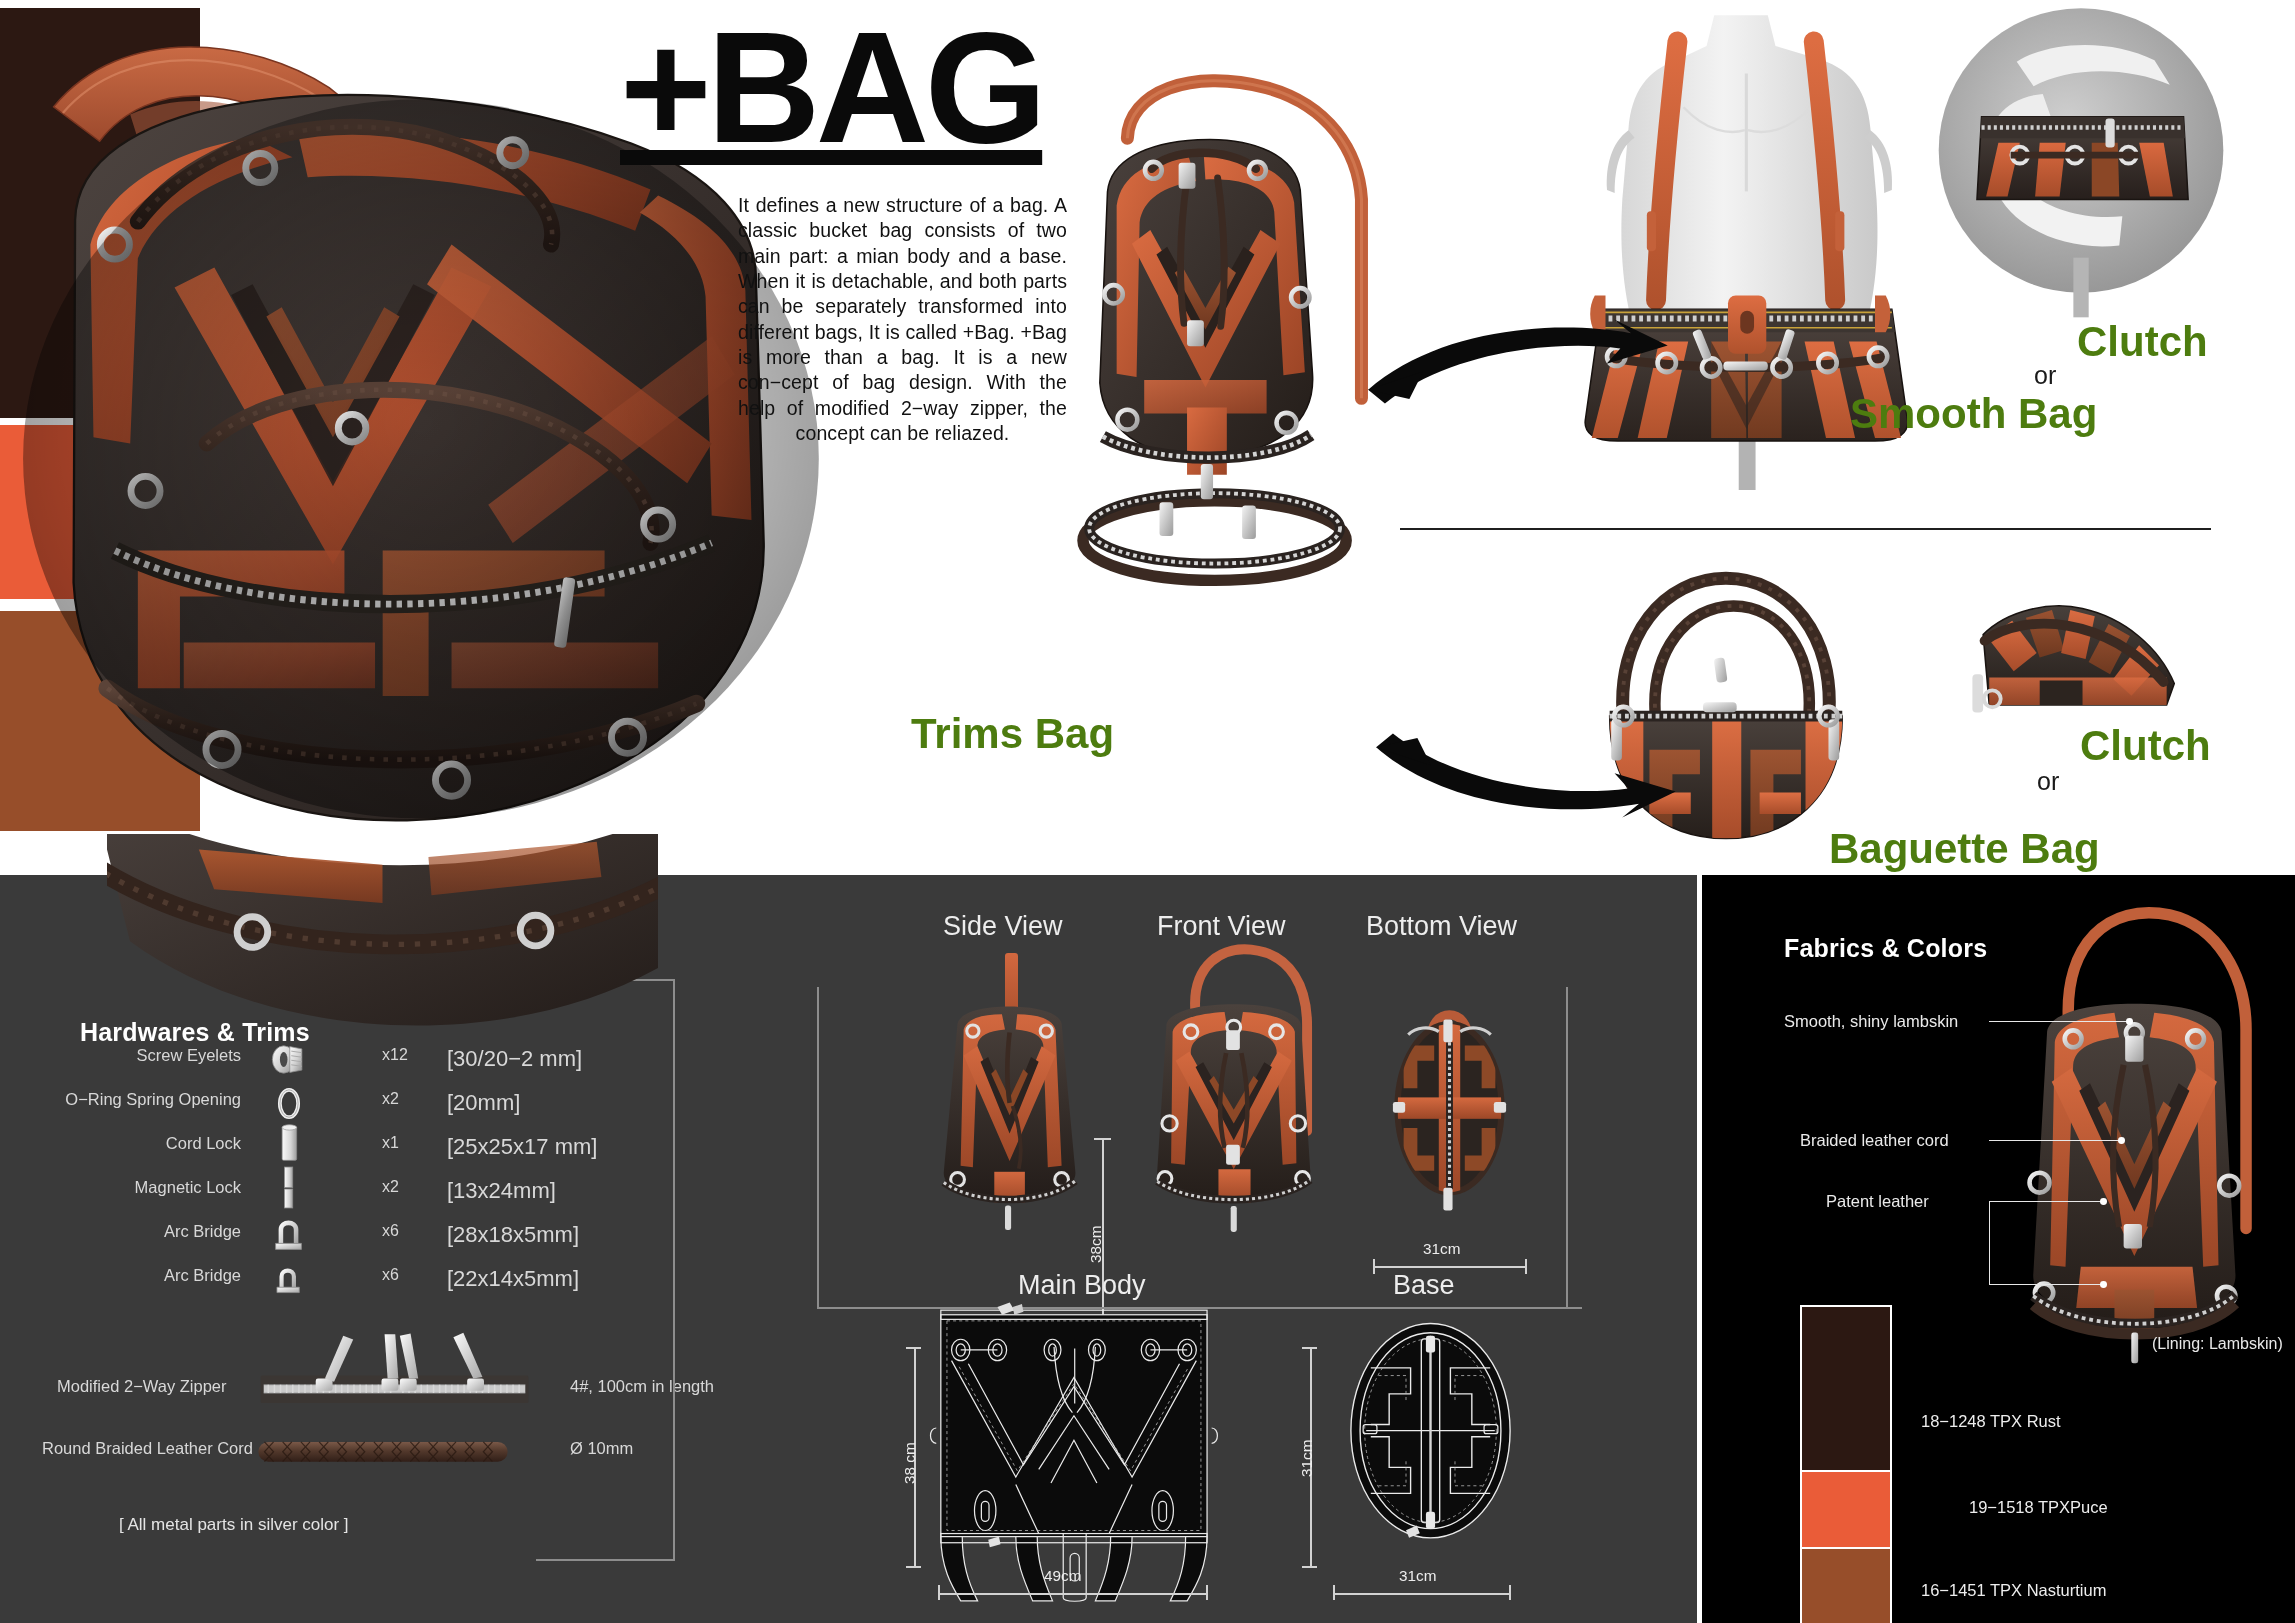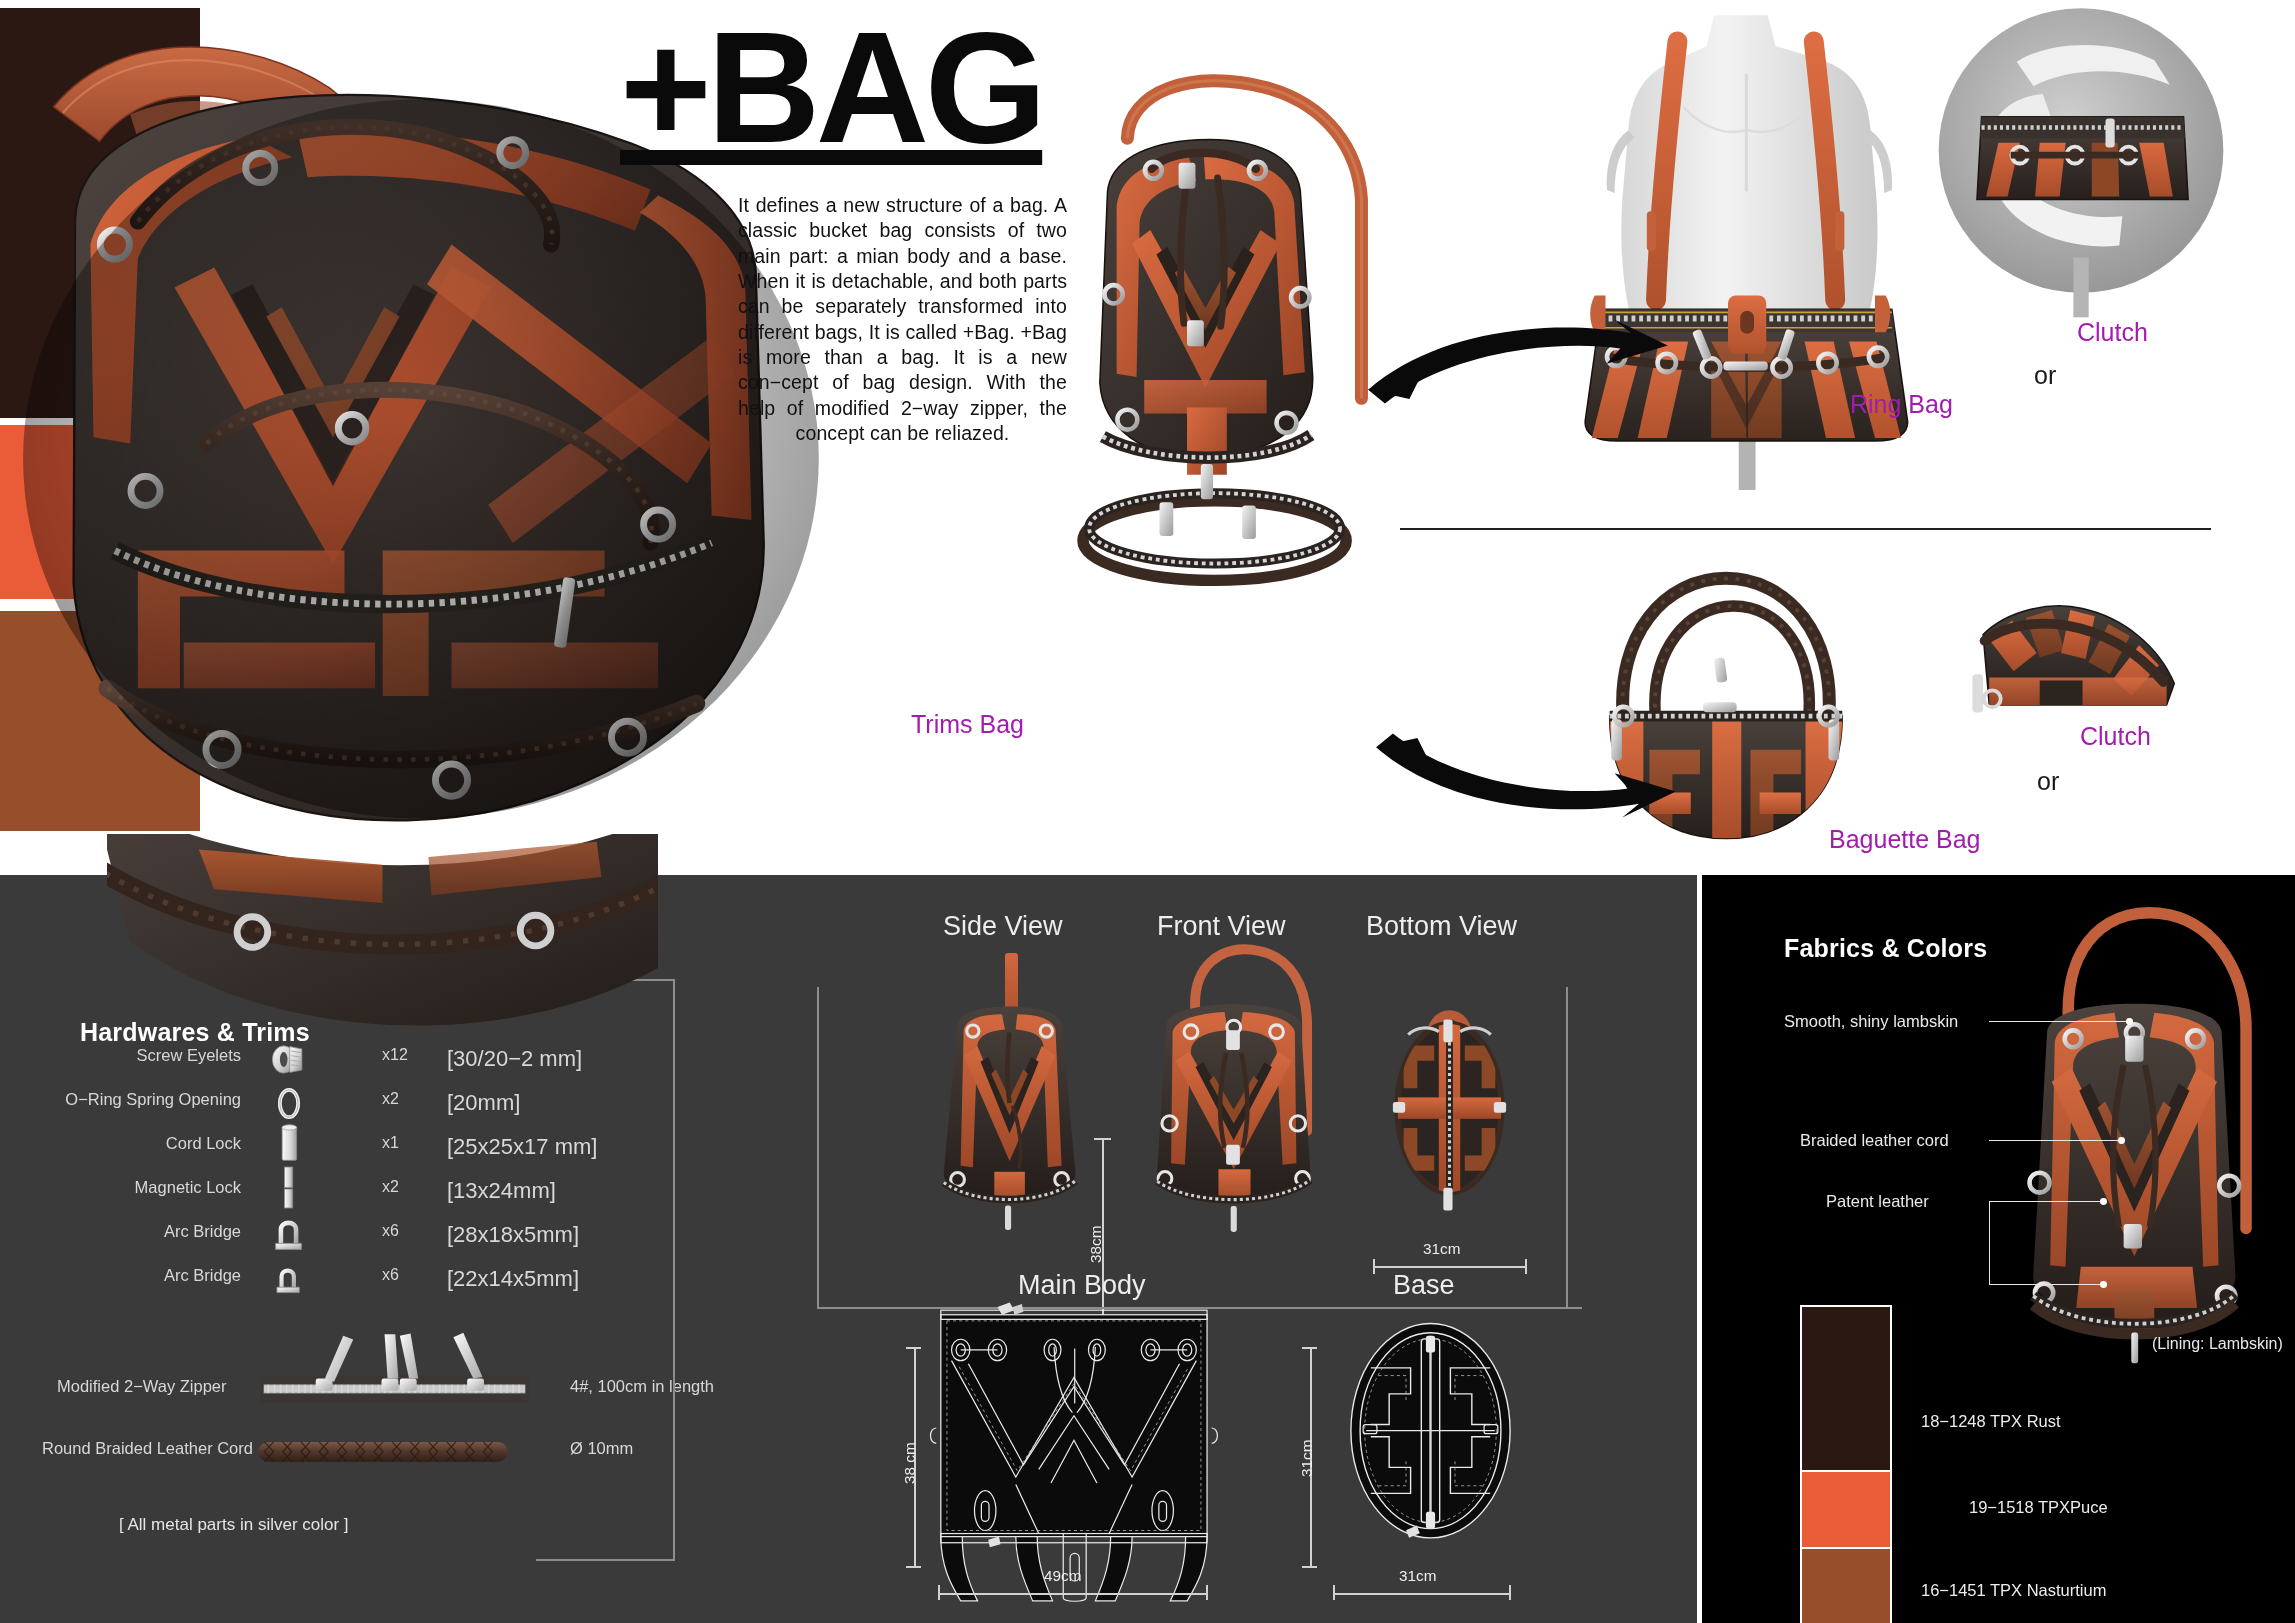--- a/index.html
+++ b/index.html
@@ -25,21 +25,21 @@
     color:#0a0a0a; line-height:1; z-index:40;text-decoration:underline;
   }
   .desc {
     position:absolute; left:738px; top:193px; width:329px;
     font-size:19.5px; line-height:1.30; color:#111;
     text-align:justify; text-align-last:center; z-index:40;
     letter-spacing:0.1px;
   }
 
   
-  .lbl-blk { position:absolute; font-size:25px; font-weight:400; color:#a21caf; z-index:45; white-space:nowrap; }
+  .lbl-blk { position:absolute; font-size:42px; font-weight:700; color:#4d7c0f; z-index:45; white-space:nowrap; }
   .lbl-or  { position:absolute; font-size:25px; font-weight:400; color:#1a1a1a; z-index:45; }
 
   
   .panel-dark {
     position:absolute; left:0; top:875px; width:1697px; height:749px;
     background:#3a3a3a;
   }
   .panel-black {
     position:absolute; left:1702px; top:875px; width:594px; height:749px;
     background:#000000;
@@ -331,21 +331,21 @@
       <circle cx="414" cy="466" r="12" fill="none" stroke="url(#wMtl)" stroke-width="6"></circle>
       <rect x="212" y="472" width="58" height="12" rx="5" fill="url(#wMtl)"></rect>
 
       <rect x="178" y="430" width="12" height="40" rx="4" fill="url(#wMtl)" transform="rotate(-22 184 450)"></rect>
       <rect x="288" y="430" width="12" height="40" rx="4" fill="url(#wMtl)" transform="rotate(18 294 450)"></rect>
 
       <path d="M44 386 C36 400 36 420 44 434 L58 434 L58 386 Z" fill="#c4613a"></path>
       <path d="M424 386 C432 400 432 420 424 434 L410 434 L410 386 Z" fill="#c4613a"></path>
     </svg>
   </div>
-  <div class="lbl-blk" style="left:1850px; top:390px;">Ring Bag</div>
+  <div class="lbl-blk" style="left:1850px; top:390px;">Smooth Bag</div>
 
   <div class="ill" style="left:1928px; top:4.6px; width:329px; height:314px; z-index:24;">
     <svg width="329" height="314" viewBox="0 0 430 410">
       <defs>
         <radialGradient id="cirBg" cx=".45" cy=".4" r=".7">
           <stop offset="0" stop-color="#cfcfcf"></stop>
             <stop offset="1" stop-color="#8f8f8f"></stop>
         </radialGradient>
         <linearGradient id="cOr" x1="0" y1="0" x2="0" y2="1">
           <stop offset="0" stop-color="#d9693f"></stop>

